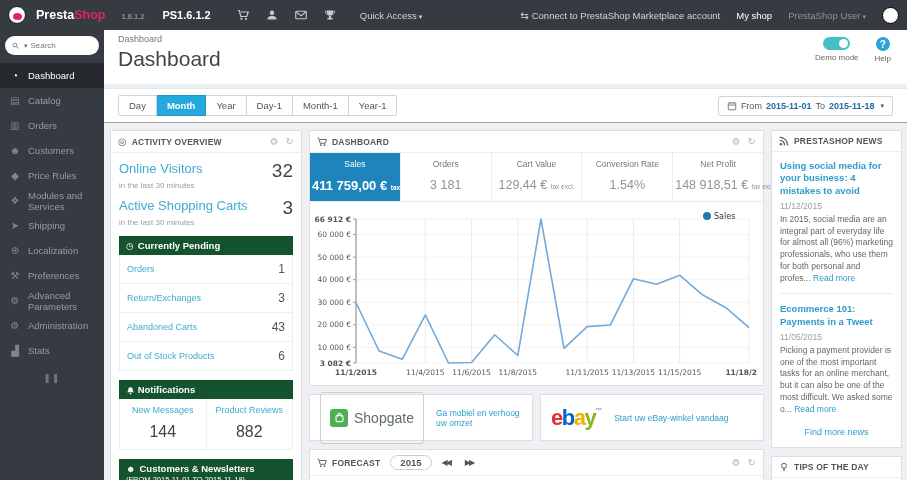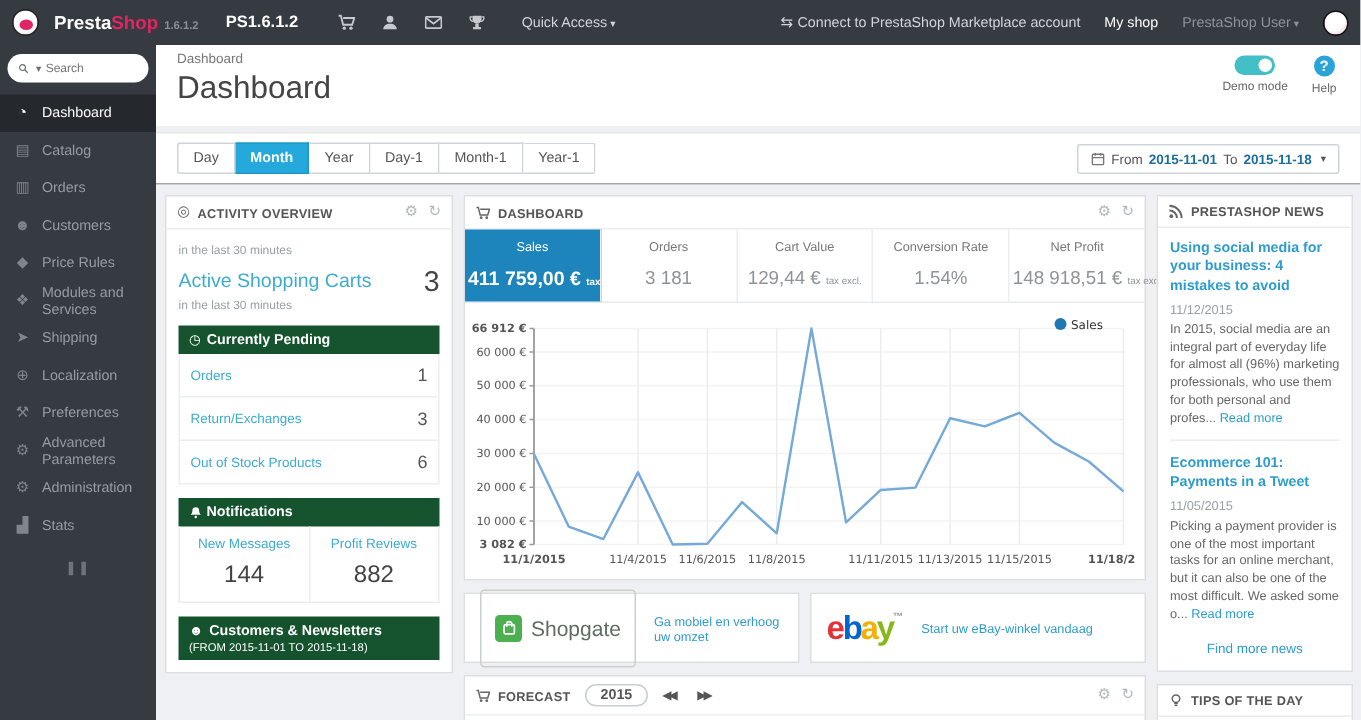--- a/index.html
+++ b/index.html
@@ -8,21 +8,21 @@
   .ic{width:11px;height:11px;fill:currentColor;display:inline-block;vertical-align:middle}
 
   
   .topbar{position:absolute;top:0;left:0;width:907px;height:30px;background:#363a41;
     display:flex;align-items:center;color:#fff;z-index:50;padding:0 8px;gap:10px}
   .logo-circle{width:18px;height:18px;border-radius:50%;background:radial-gradient(circle at 40% 35%,#fff 55%,#d8d8d8);
     border:1px solid #222;flex:0 0 auto;position:relative}
   .logo-circle::after{content:"";position:absolute;left:4px;top:6px;width:9px;height:7px;border-radius:50%;background:#e12564}
   .brand{font-size:12.5px;font-weight:bold}
   .brand .shop{color:#e12564}
-  .brand-ver{font-size:7.5px;color:#8b9096;margin-left:4px}
+  .brand-ver{font-size:7.5px;color:#8b9096;margin-left:16px}
   .shopcode{font-size:11px;font-weight:bold;margin-left:8px}
   .tb-icons{display:flex;gap:17px;margin-left:16px;color:#c6c9cd}
   .tb-icons .ic{width:12px;height:12px;cursor:pointer}
   .quick{font-size:9.5px;color:#d2d5d9;margin-left:14px;cursor:pointer}
   .tb-right{margin-left:auto;display:flex;align-items:center;gap:16px}
   .mk-link{font-size:9.5px;color:#d2d5d9;cursor:pointer}
   .mk-link .gl{font-size:10px;margin-right:3px}
   .myshop{font-size:9.5px;color:#fff;cursor:pointer}
   .tb-user{font-size:9.5px;color:#8d939b;cursor:pointer}
   .caret{font-size:7px;margin-left:2px}
@@ -322,52 +322,60 @@
       <div class="panel">
         <div class="phead">
           <span style="font-size:10px;color:#666">◎</span>
           <span class="ptitle">ACTIVITY OVERVIEW</span>
           <span class="ptools">
               <span>⚙</span>
               <span>↻</span>
             </span>
         </div>
         <div class="act-body">
+          <div class="metric-row">
+              <span class="metric-label">Online Visitors</span>
+              <span class="metric-value">32</span>
+            </div>
           <div class="metric-cap">in the last 30 minutes</div>
           <div class="metric-row">
               <span class="metric-label">Active Shopping Carts</span>
               <span class="metric-value">3</span>
             </div>
           <div class="metric-cap">in the last 30 minutes</div>
         </div>
         <div style="padding:0 8px 8px">
           <div class="subhead"><span class="shi">◷</span><span>Currently Pending</span></div>
           <div class="srow">
               <span class="lbl">Orders</span>
               <span class="val">1</span>
             </div>
           <div class="srow">
               <span class="lbl">Return/Exchanges</span>
               <span class="val">3</span>
+            </div>
+          <div class="srow">
+              <span class="lbl">Abandoned Carts</span>
+              <span class="val">43</span>
             </div>
           <div class="srow">
               <span class="lbl">Out of Stock Products</span>
               <span class="val">6</span>
             </div>
 
           <div class="subhead"><svg class="ic" style="width:9px;height:9px;color:#fff">
                 <use href="#i-bell"></use>
               </svg>&nbsp;<span>Notifications</span></div>
           <div class="notif-grid">
             <div class="notif-cell">
                 <div class="lbl">New Messages</div>
                 <div class="big">144</div>
               </div>
             <div class="notif-cell">
-                <div class="lbl">Profit Reviews</div>
+                <div class="lbl">Product Reviews</div>
                 <div class="big">882</div>
               </div>
           </div>
 
           <div class="subhead">
             <div><span class="shi">☻</span><span>Customers &amp; Newsletters</span></div>
             <div class="sub2">(FROM 2015-11-01 TO 2015-11-18)</div>
           </div>
 
         </div>

